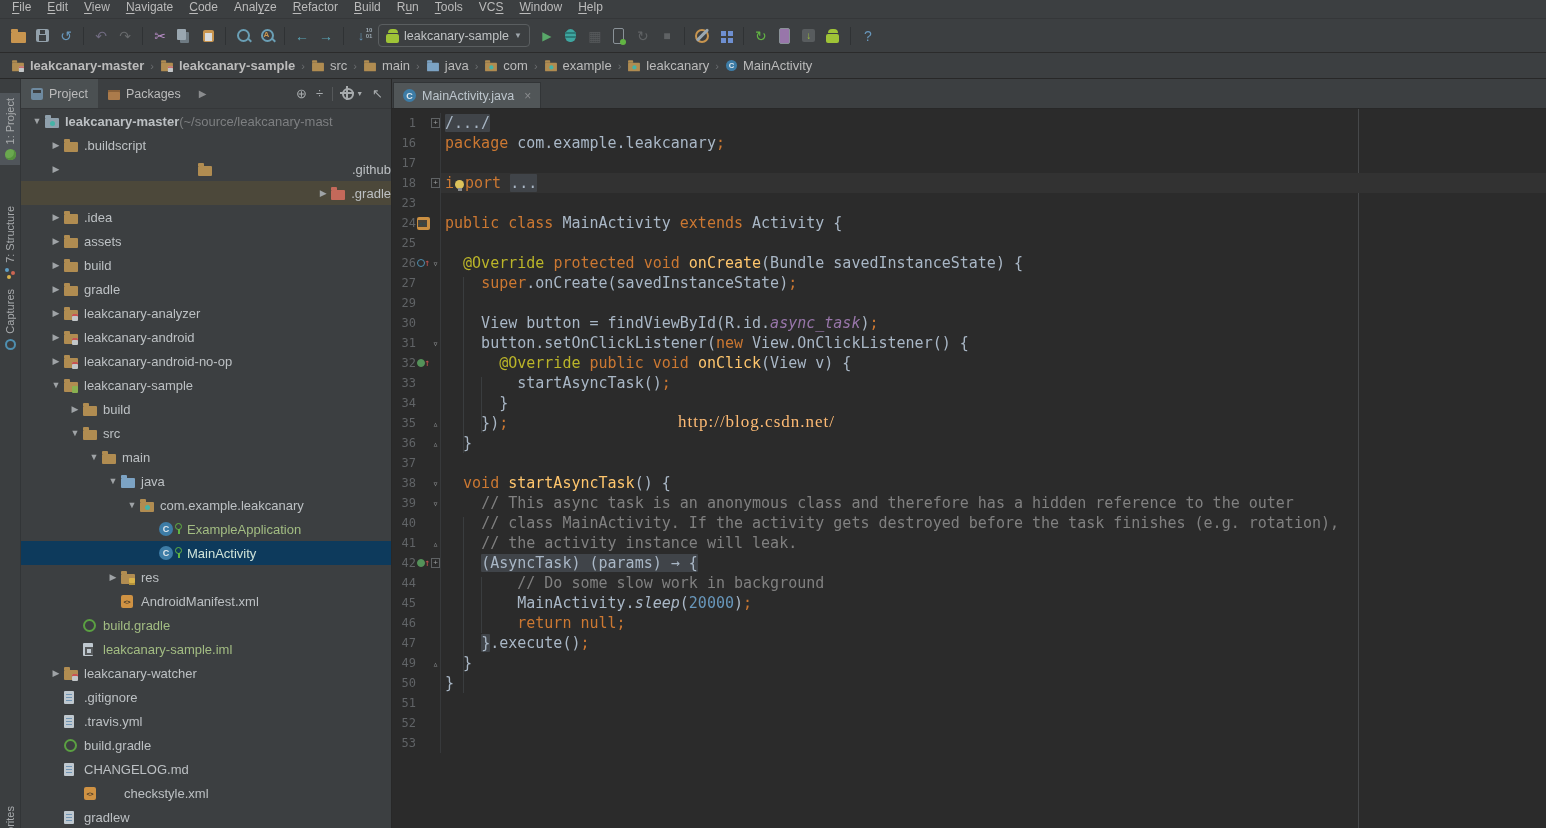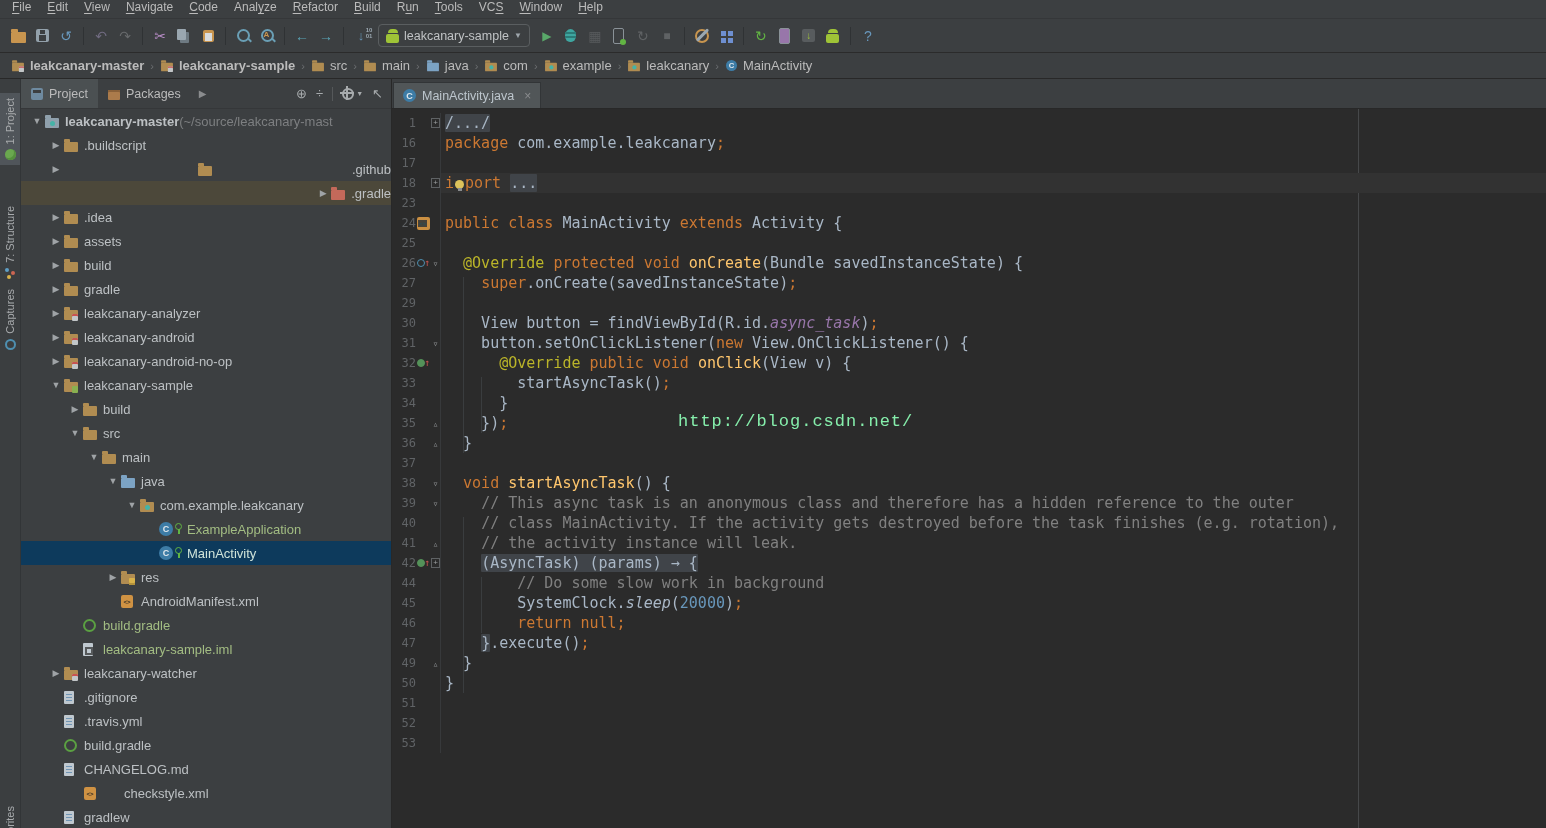--- a/index.html
+++ b/index.html
@@ -121,22 +121,22 @@
   .pg.iml::after{background:none;border:2px solid #55585a;left:2px;top:4px;width:4px;height:4px;}
   
   #editor{flex:1;display:flex;flex-direction:column;min-width:0;}
   #tabbar{height:29px;background:#3c3f41;border-bottom:1px solid #282828;display:flex;align-items:flex-end;}
   #etab{height:25px;margin-left:1px;background:#515658;border:1px solid #323537;border-bottom:none;
         display:flex;align-items:center;gap:6px;padding:0 9px;font-size:12.5px;color:#bdc6cd;}
   #etab .x{color:#8a8c8e;font-size:12px;padding-left:4px;}
   #ebody{flex:1;position:relative;background:#2b2b2b;overflow:hidden;}
   #marginline{position:absolute;left:966px;top:0;bottom:0;width:1px;background:#46484a;z-index:1;}
   .iguide{position:absolute;width:1px;background:#3a3d3f;z-index:1;}
-  #watermark{position:absolute;left:286px;top:303px;z-index:3;color:#86efac;
-             font-family:Liberation Mono, monospace;font-size:17px;letter-spacing:1px;}
+  #watermark{position:absolute;left:286px;top:303px;z-index:3;color:#fdba74;
+             font-family:Liberation Serif, serif;font-size:17px;letter-spacing:1px;}
   #lines{position:absolute;left:0;right:0;top:4px;z-index:2;}
   .line{height:20px;display:flex;align-items:center;font-family:"DejaVu Sans Mono",monospace;font-size:15px;}
   .line.cur{background:linear-gradient(to right,transparent 48px,#323232 48px);}
   .gnum{width:24px;flex:none;text-align:right;font-size:12px;color:#606366;}
   .gico{width:15px;flex:none;display:flex;align-items:center;justify-content:center;}
   .gfold{width:9px;flex:none;display:flex;align-items:center;justify-content:center;
          border-right:1px solid #37393b;align-self:stretch;color:#85888a;font-size:10px;}
   .fm-plus{width:8px;height:8px;border:1px solid #5f6264;background:#2b2b2b;color:#9da0a2;
            font:8px/7px "Liberation Sans",sans-serif;text-align:center;}
   .codetext{white-space:pre;padding-left:4px;}
@@ -754,21 +754,21 @@
             <div class="line">
               <span class="gnum">44</span>
               <span class="gico"></span>
               <span class="gfold"></span>
               <span class="codetext"><span class="seg d">        </span><span class="seg c">// Do some slow work in background</span></span>
             </div>
             <div class="line">
               <span class="gnum">45</span>
               <span class="gico"></span>
               <span class="gfold"></span>
-              <span class="codetext"><span class="seg d">        SystemClock.</span><span class="seg i">sleep</span><span class="seg d">(</span><span class="seg n">20000</span><span class="seg d">)</span><span class="seg k">;</span></span>
+              <span class="codetext"><span class="seg d">        MainActivity.</span><span class="seg i">sleep</span><span class="seg d">(</span><span class="seg n">20000</span><span class="seg d">)</span><span class="seg k">;</span></span>
             </div>
             <div class="line">
               <span class="gnum">46</span>
               <span class="gico"></span>
               <span class="gfold"></span>
               <span class="codetext"><span class="seg d">        </span><span class="seg k">return </span><span class="seg k">null</span><span class="seg k">;</span></span>
             </div>
             <div class="line">
               <span class="gnum">47</span>
               <span class="gico"></span>

